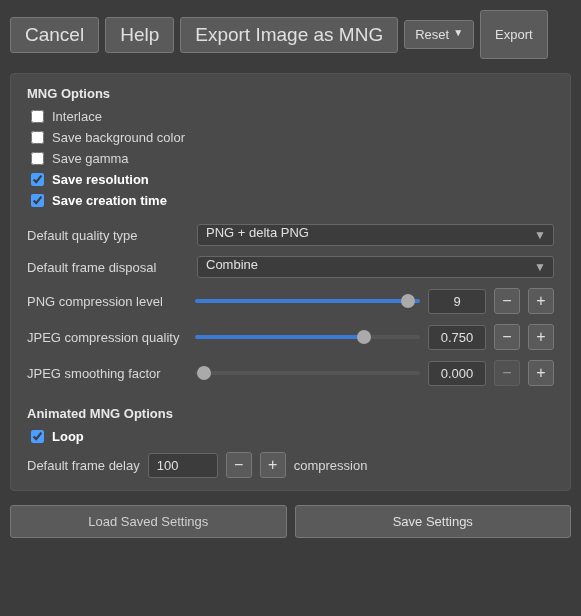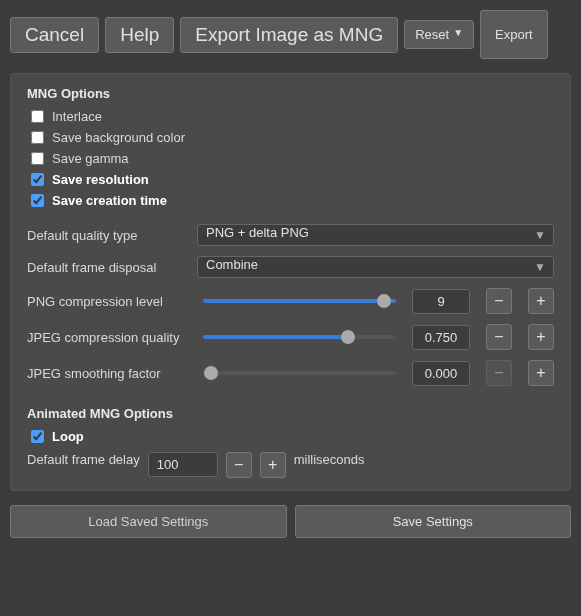--- a/index.html
+++ b/index.html
@@ -119,21 +119,21 @@
       transform: translateY(-50%);
       pointer-events: none;
       color: #aaa;
       font-size: 12px;
     }
 
     
     .slider-row {
       display: flex;
       align-items: center;
-      gap: 16px;
+      gap: 8px;
       margin-bottom: 10px;
     }
     .slider-label {
       color: #d8d8d8;
       font-size: 13px;
       min-width: 160px;
     }
     .value-box {
       background: #3c3c3c;
       border: 1px solid #666;
@@ -168,21 +168,21 @@
       margin-top: 4px;
     }
 
     
     .animated-section {
       margin-top: 4px;
     }
 
     .delay-row {
       display: flex;
-      align-items: flex-start;
+      align-items: center;
       gap: 8px;
       margin-top: 8px;
     }
     .delay-label {
       color: #d8d8d8;
       font-size: 13px;
     }
     .delay-input {
       background: #3c3c3c;
       border: 1px solid #666;
@@ -336,21 +336,21 @@
       <div class="sub-section-title">Animated MNG Options</div>
       <div class="checkbox-row">
         <input type="checkbox" id="loop" checked="" style="">
         <label class="checkbox-label" for="loop" style="font-weight:bold;color:#fff;">Loop</label>
       </div>
       <div class="delay-row">
         <span class="delay-label">Default frame delay</span>
         <input type="text" class="delay-input" value="100" style="">
         <button class="stepper-btn">−</button>
         <button class="stepper-btn">+</button>
-        <span class="ms-label">milliseconds</span>
+        <span class="ms-label">compression</span>
       </div>
     </div>
   </div>
 
   <div class="bottom-buttons">
     <button class="btn-load">Load Saved Settings</button>
     <button class="btn-save-settings">Save Settings</button>
   </div>
 </div>
 

